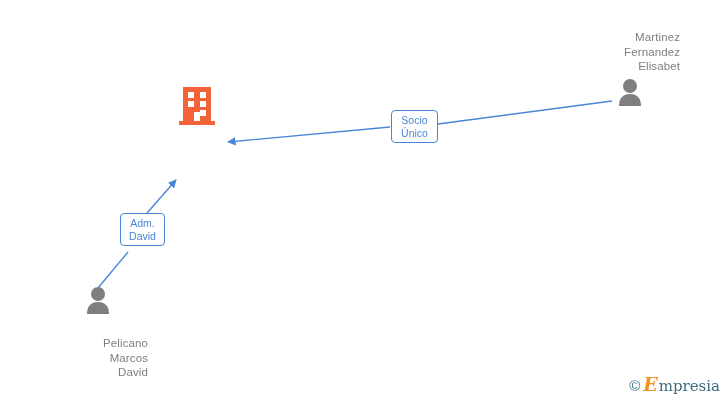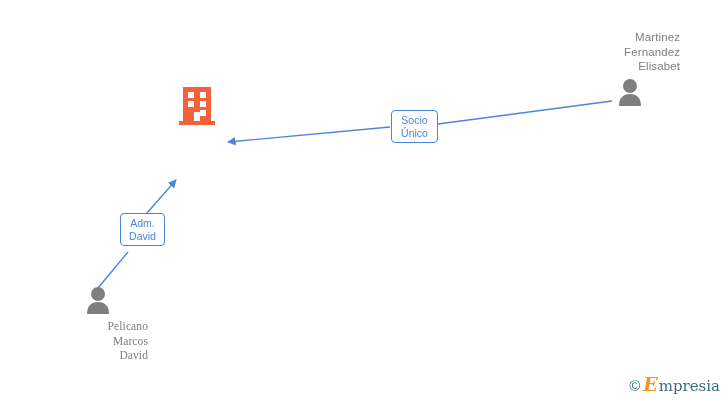--- a/index.html
+++ b/index.html
@@ -174,21 +174,21 @@
       <circle cx="15" cy="8" r="7" fill="#7f7f7f"></circle>
       <path d="M 4 28 C 4 19 9 16 15 16 C 21 16 26 19 26 28 Z" fill="#7f7f7f"></path>
     </svg>
   </div>
 
   <div class="node" style="left:48px; top:286px; width:100px;">
     <svg class="person-icon" viewBox="0 0 30 28" xmlns="http://www.w3.org/2000/svg">
       <circle cx="15" cy="8" r="7" fill="#7f7f7f"></circle>
       <path d="M 4 28 C 4 19 9 16 15 16 C 21 16 26 19 26 28 Z" fill="#7f7f7f"></path>
     </svg>
-    <div class="node-label" style="margin-top:5px;font-family:Liberation Serif, serif;">Pelicano
+    <div class="node-label" style="margin-top:22px;">Pelicano
 Marcos
 David</div>
   </div>
 
   <div class="badge" style="left:391px; top:110px; width:47px; height:33px;">Socio
 Único</div>
 
   <div class="badge" style="left:120px; top:213px; width:45px; height:33px;">Adm.
 David</div>
 

